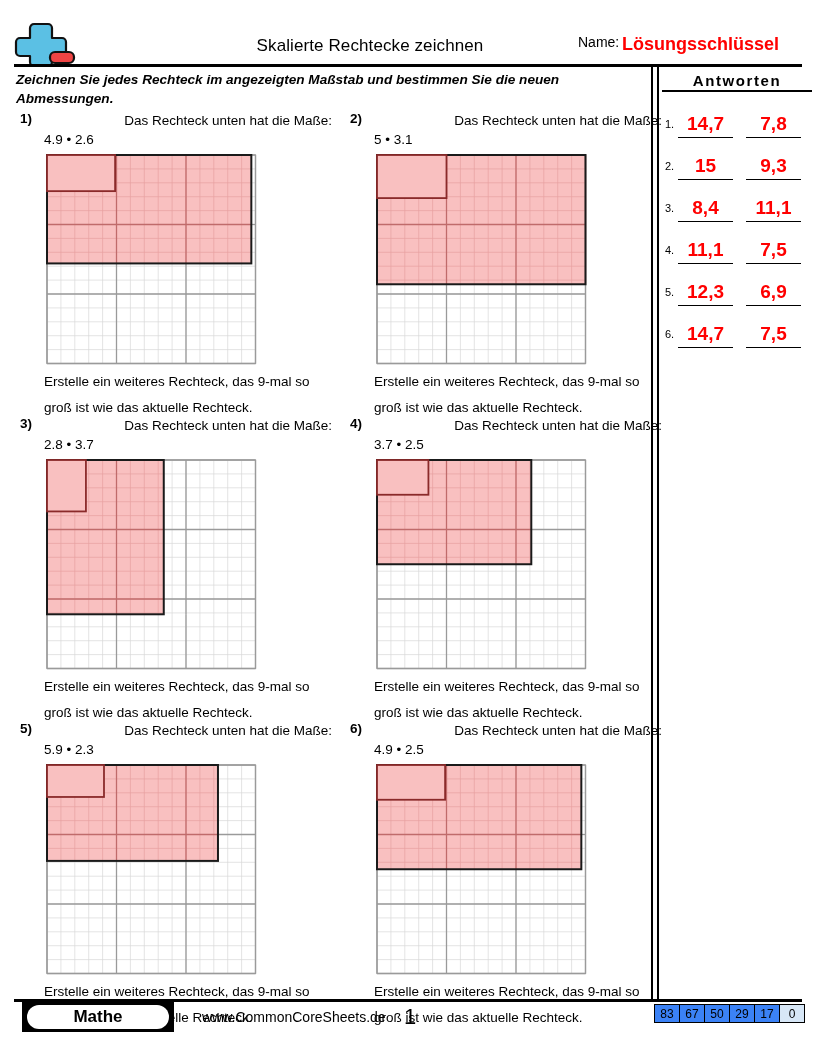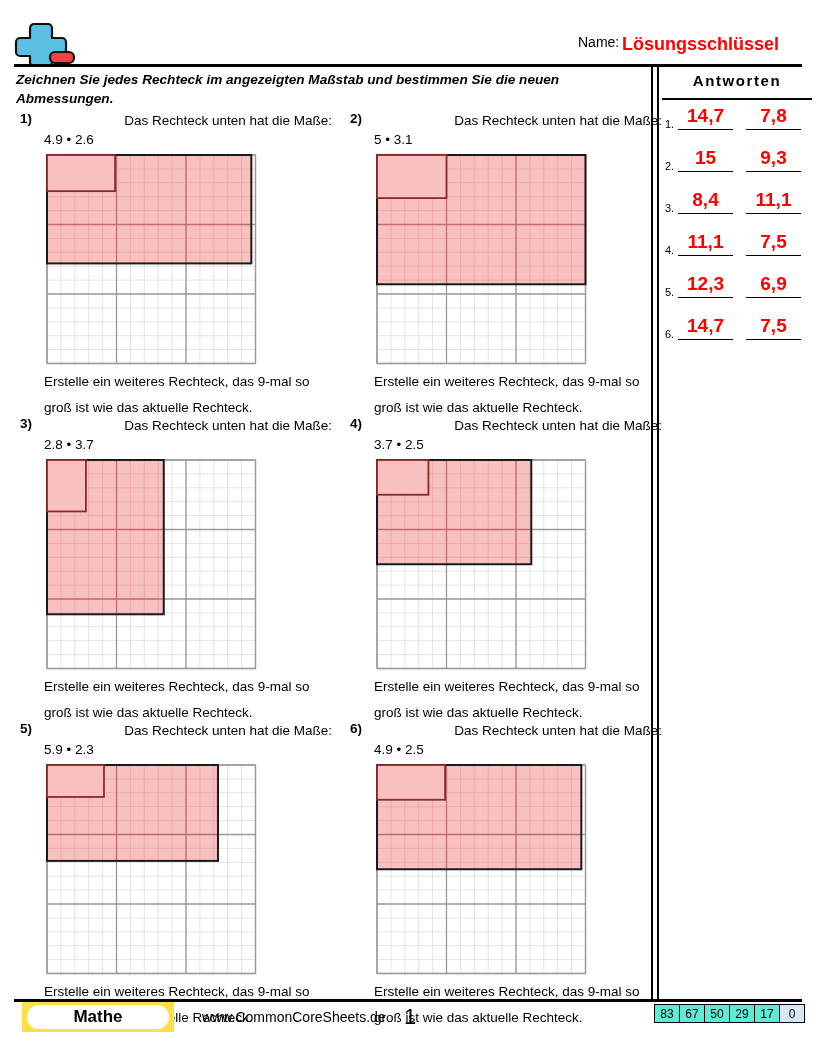--- a/index.html
+++ b/index.html
@@ -64,31 +64,31 @@
   #answers-panel {
     position: absolute; left: 662px; top: 66px;
     width: 150px; height: 320px;
   }
   #answers-title {
     position: absolute; left: 0; top: 6px;
     width: 150px; text-align: center;
     font-size: 15px; font-weight: bold;
     letter-spacing: 1.6px;
     border-bottom: 2px solid #000;
-    padding-bottom: 9px;
+    padding-bottom: 1px;
   }
   .ans-row {
     position: absolute; left: 0; width: 150px; height: 42px;
   }
   .ans-num {
     position: absolute; left: 3px; top: 16px;
     font-size: 11px;
   }
   .ans-cell {
-    position: absolute; top: 0;
+    position: absolute; top: 8px;
     width: 55px; height: 28px;
     border-bottom: 1.6px solid #000;
     text-align: center;
   }
   .ans-cell.c1 { left: 16px; }
   .ans-cell.c2 { left: 84px; }
   .ans-val {
     display: block;
     font-size: 19px; font-weight: bold; color: #ff0000;
     line-height: 27px;
@@ -132,21 +132,21 @@
   }
 
   
   #footer-rule {
     position: absolute; left: 14px; top: 999px;
     width: 788px; height: 2.5px; background: #000;
   }
   #mathe-badge {
     position: absolute; left: 22px; top: 1002px;
     width: 152px; height: 30px;
-    background: #fde047;
+    background: #000000;
     display: flex; align-items: center; justify-content: center;
   }
   #mathe-badge-inner {
     width: 142px; height: 24px;
     background: #fff;
     border-radius: 12px;
     display: flex; align-items: center; justify-content: center;
     font-size: 17px; font-weight: bold;
   }
   #site-url {
@@ -166,37 +166,38 @@
   #score-boxes {
     position: absolute; left: 655px; top: 1004px;
     display: flex;
   }
   .score-box {
     width: 26px; height: 19px;
     border: 1px solid #000;
     margin-left: -1px;
     font-size: 12px;
     display: flex; align-items: center; justify-content: center;
-    background: #5eead4;
+    background: #3b82f6;
   }
   .score-box.highlight { background: #d7e7f7; }
 </style>
 </head>
 <body>
 
 <div id="header">
 
   <div id="logo-icon">
     <svg width="62" height="44" viewBox="0 0 62 44">
       <path d="M20 2 h14 a4 4 0 0 1 4 4 v10 h10 a4 4 0 0 1 4 4 v10 a4 4 0 0 1 -4 4 h-10 v6 a4 4 0 0 1 -4 4 h-14 a4 4 0 0 1 -4 -4 v-6 h-10 a4 4 0 0 1 -4 -4 v-10 a4 4 0 0 1 4 -4 h10 v-10 a4 4 0 0 1 4 -4 z" fill="#5bc0e4" stroke="#111" stroke-width="2.2" stroke-linejoin="round"></path>
       <rect x="36" y="30" width="24" height="11" rx="5" fill="#ef4444" stroke="#111" stroke-width="2.2"></rect>
       <rect x="0" y="42" width="62" height="2" fill="#111"></rect>
     </svg>
   </div>
 
+  <div id="header-title">Skalierte Rechtecke zeichnen</div>
 
   <div id="name-label">Name:</div>
 
   <div id="answer-key-label">Lösungsschlüssel</div>
 
   <div id="header-rule"></div>
 </div>
 
 <div id="instructions">Zeichnen Sie jedes Rechteck im angezeigten Maßstab und bestimmen Sie die neuen Abmessungen.</div>
 

